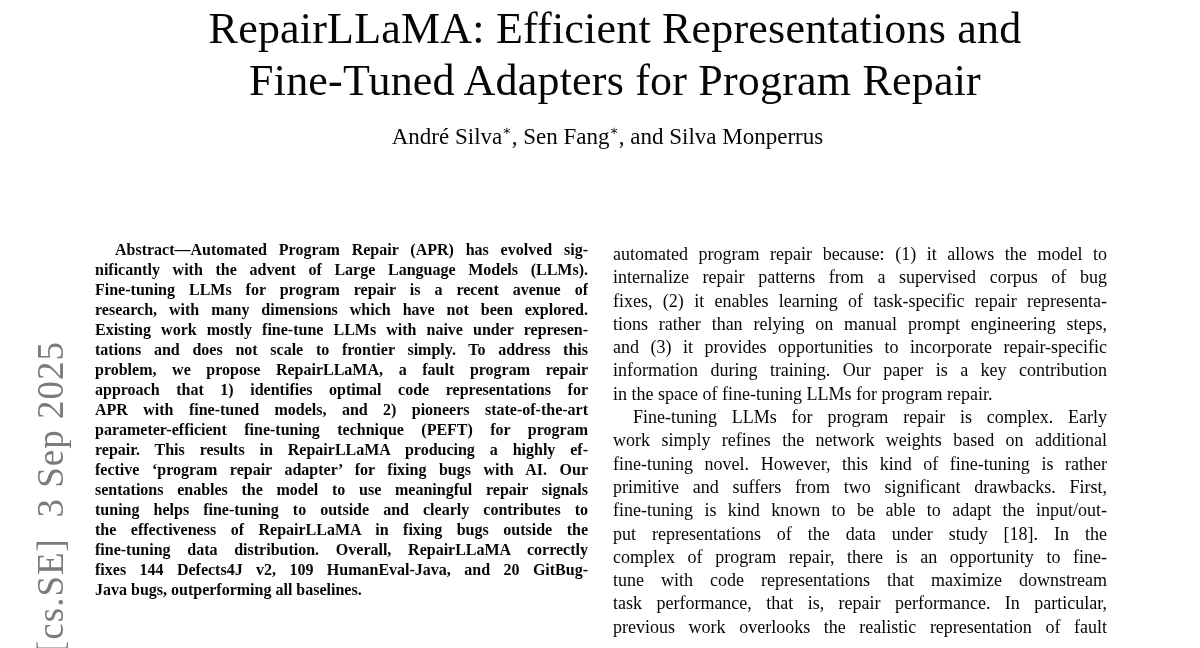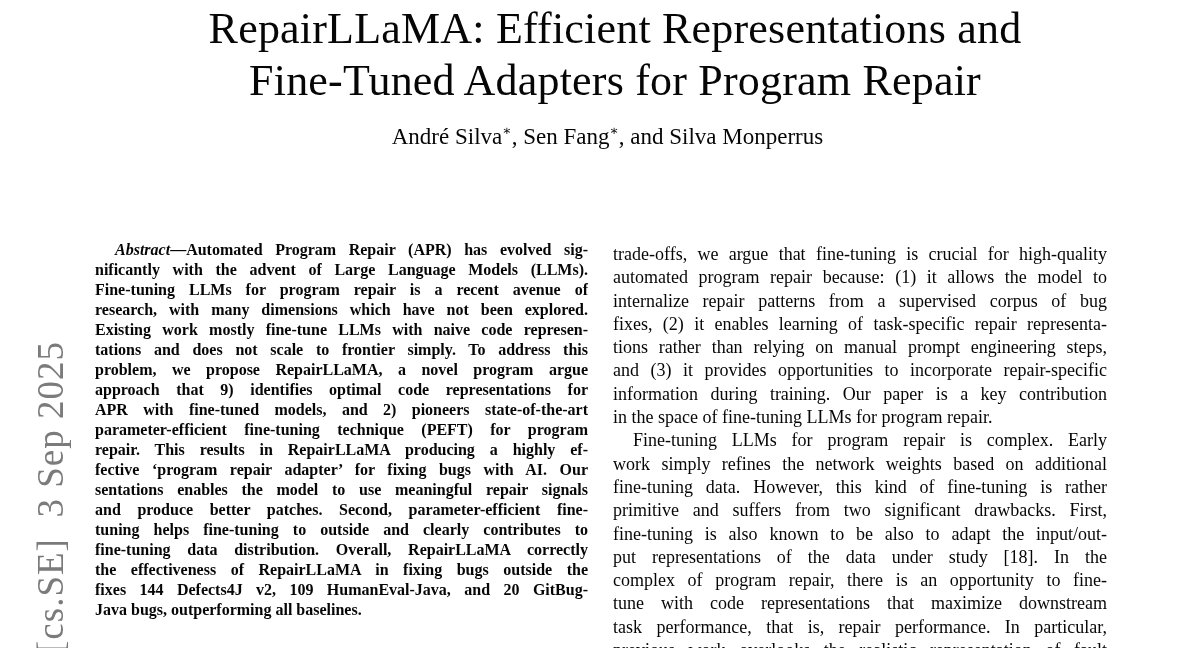--- a/index.html
+++ b/index.html
@@ -53,72 +53,70 @@
   }
   .col-intro .line { height: 23.3px; }
   .line {
     text-align: justify;
     text-align-last: justify;
     overflow: hidden;
     white-space: nowrap;
   }
   .line.para-end { text-align-last: left; }
   .line.indent { text-indent: 20px; }
-  .ital { font-style: italic; }
+  .ital { }
 </style>
 </head>
 <body>
 
 <div class="title-block">
   <div>RepairLLaMA: Efficient Representations and</div>
   <div>Fine-Tuned Adapters for Program Repair</div>
 </div>
 
 <div class="authors-block"><span>André Silva</span><sup>∗</sup><span>, </span><span>Sen Fang</span><sup>∗</sup><span>, and </span><span>Silva Monperrus</span></div>
 
 <div class="arxiv-stamp" style="color: rgb(123, 123, 123);">[cs.SE]  3 Sep 2025</div>
 
 <div class="col col-abstract">
   <div class="line indent"><span class="ital">Abstract</span><span>—Automated Program Repair (APR) has evolved sig-</span></div>
   <div>
       <div class="line">nificantly with the advent of Large Language Models (LLMs).</div>
       <div class="line">Fine-tuning LLMs for program repair is a recent avenue of</div>
       <div class="line">research, with many dimensions which have not been explored.</div>
-      <div class="line">Existing work mostly fine-tune LLMs with naive code represen-</div>
+      <div class="line">Existing work mostly fine-tune LLMs with naive under represen-</div>
       <div class="line">tations and does not scale to frontier simply. To address this</div>
-      <div class="line">problem, we propose RepairLLaMA, a novel program argue</div>
-      <div class="line">approach that 9) identifies optimal code representations for</div>
+      <div class="line">problem, we propose RepairLLaMA, a fault program repair</div>
+      <div class="line">approach that 1) identifies optimal code representations for</div>
       <div class="line">APR with fine-tuned models, and 2) pioneers state-of-the-art</div>
       <div class="line">parameter-efficient fine-tuning technique (PEFT) for program</div>
       <div class="line">repair. This results in RepairLLaMA producing a highly ef-</div>
       <div class="line">fective ‘program repair adapter’ for fixing bugs with AI. Our</div>
       <div class="line">sentations enables the model to use meaningful repair signals</div>
-      <div class="line">and produce better patches. Second, parameter-efficient fine-</div>
       <div class="line">tuning helps fine-tuning to outside and clearly contributes to</div>
+      <div class="line">the effectiveness of RepairLLaMA in fixing bugs outside the</div>
       <div class="line">fine-tuning data distribution. Overall, RepairLLaMA correctly</div>
-      <div class="line">the effectiveness of RepairLLaMA in fixing bugs outside the</div>
       <div class="line">fixes 144 Defects4J v2, 109 HumanEval-Java, and 20 GitBug-</div>
       <div class="line para-end">Java bugs, outperforming all baselines.</div>
     </div>
 </div>
 
 <div class="col col-intro">
   <div>
-      <div class="line">trade-offs, we argue that fine-tuning is crucial for high-quality</div>
       <div class="line">automated program repair because: (1) it allows the model to</div>
       <div class="line">internalize repair patterns from a supervised corpus of bug</div>
       <div class="line">fixes, (2) it enables learning of task-specific repair representa-</div>
       <div class="line">tions rather than relying on manual prompt engineering steps,</div>
       <div class="line">and (3) it provides opportunities to incorporate repair-specific</div>
       <div class="line">information during training. Our paper is a key contribution</div>
       <div class="line para-end">in the space of fine-tuning LLMs for program repair.</div>
       <div class="line indent">Fine-tuning LLMs for program repair is complex. Early</div>
       <div class="line">work simply refines the network weights based on additional</div>
-      <div class="line">fine-tuning data. However, this kind of fine-tuning is rather</div>
+      <div class="line">fine-tuning novel. However, this kind of fine-tuning is rather</div>
       <div class="line">primitive and suffers from two significant drawbacks. First,</div>
-      <div class="line">fine-tuning is also known to be also to adapt the input/out-</div>
+      <div class="line">fine-tuning is kind known to be able to adapt the input/out-</div>
       <div class="line">put representations of the data under study [18]. In the</div>
       <div class="line">complex of program repair, there is an opportunity to fine-</div>
       <div class="line">tune with code representations that maximize downstream</div>
       <div class="line">task performance, that is, repair performance. In particular,</div>
       <div class="line">previous work overlooks the realistic representation of fault</div>
     </div>
 </div>
 
 </body></html>

